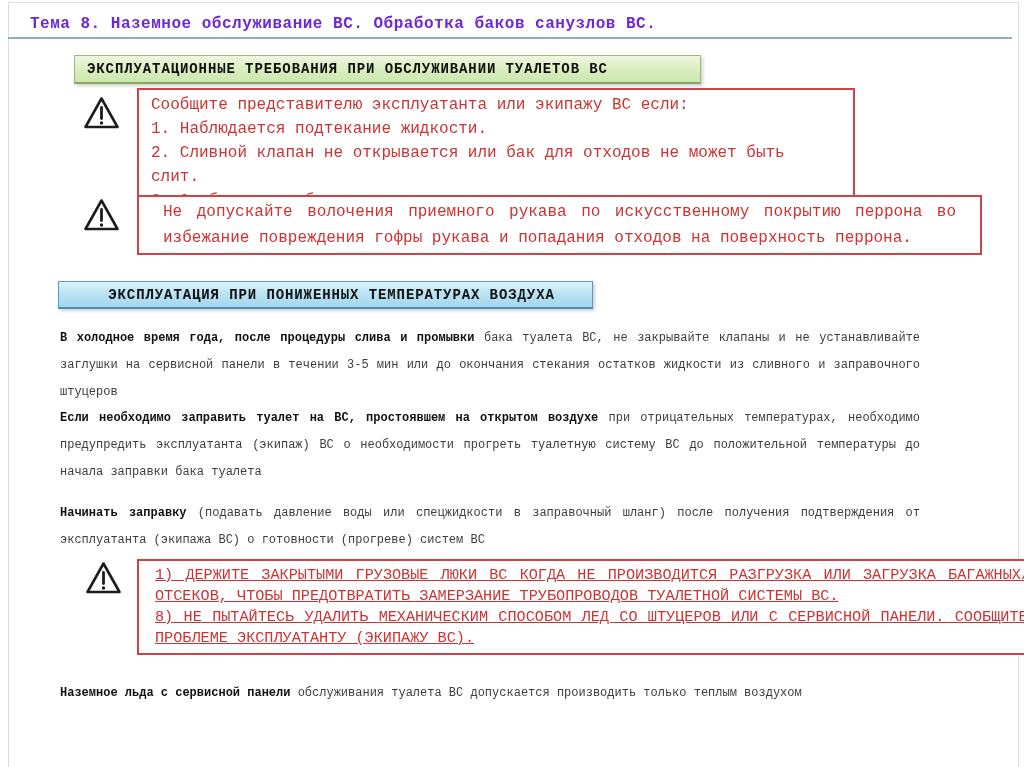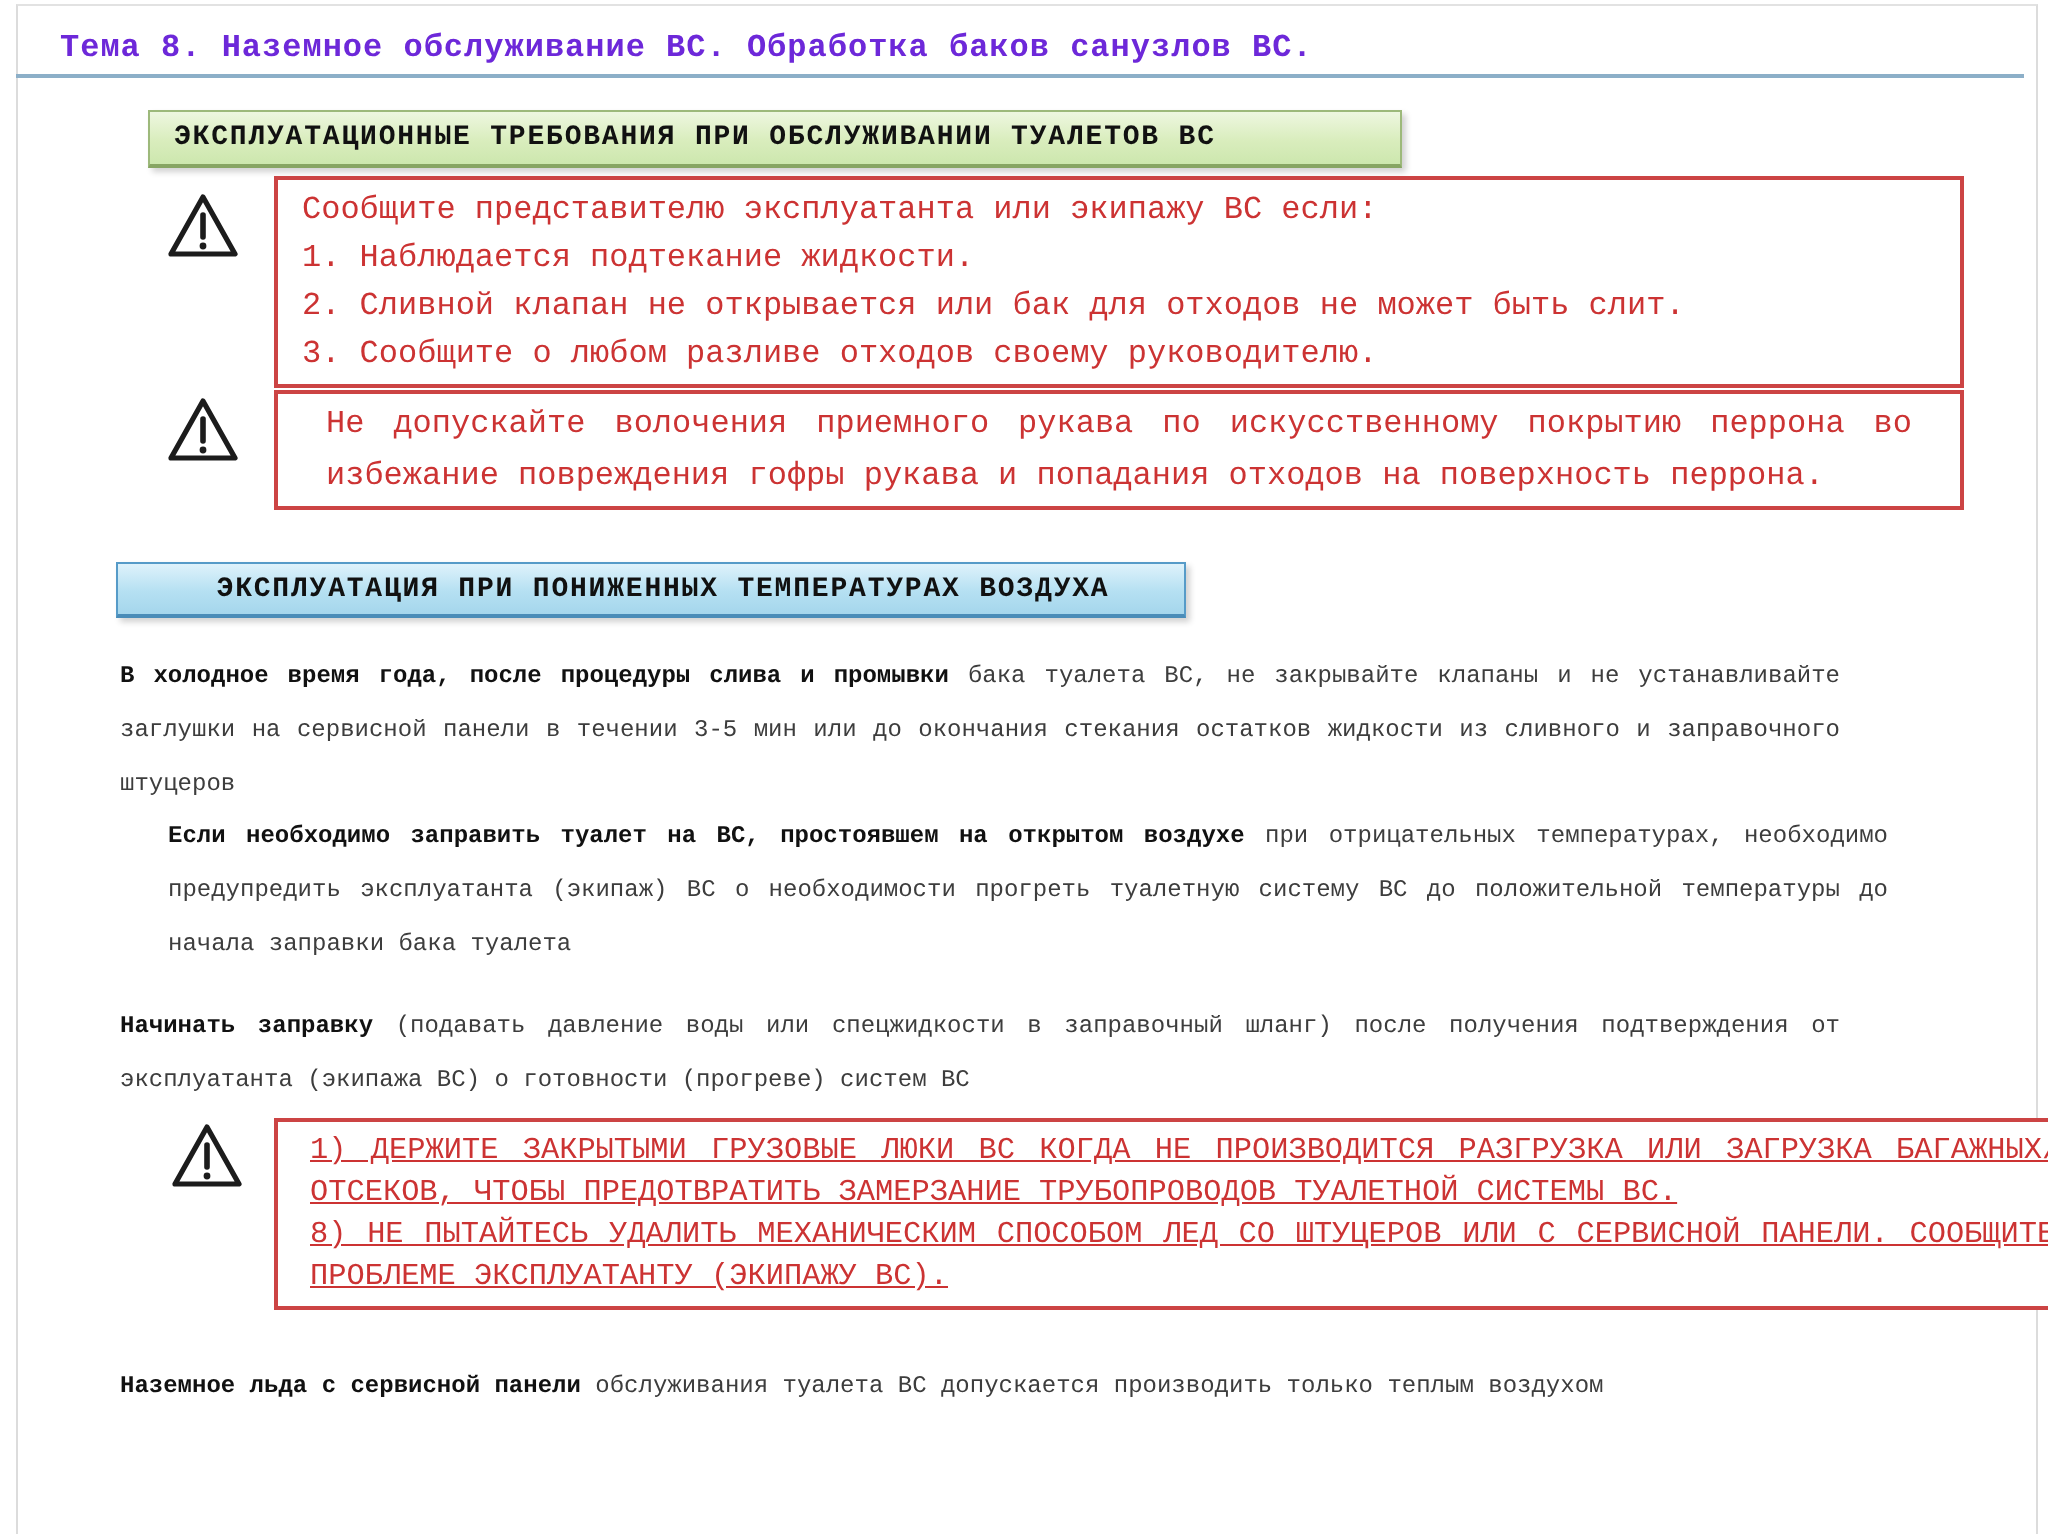--- a/index.html
+++ b/index.html
@@ -36,34 +36,34 @@
     left:58px;top:281px;width:535px;height:28px;
     background:linear-gradient(180deg,#def2fb 0%,#b5e0f2 55%,#a5d6ec 100%);
     border:1px solid #569bc8;border-bottom:2px solid #4a8cb8;
     box-shadow:2px 2px 3px rgba(0,0,0,.18);
     justify-content:center;
   }
   .warn-box{
     position:absolute;box-sizing:border-box;background:#fff;
     border:2px solid #cc4444;color:#cc3333;font-size:16px;
   }
-  .warn-box-1{left:137px;top:88px;width:845px;padding:3px 12px;line-height:24px;}
+  .warn-box-1{left:137px;top:88px;width:718px;padding:3px 12px;line-height:24px;}
   .warn-box-2{left:137px;top:195px;width:845px;padding:2px 24px;line-height:26px;text-align:justify;}
   .warn-box-3{left:137px;top:559px;width:984px;padding:4px 16px;font-size:15.2px;line-height:21px;text-align:justify;text-decoration:underline;}
   .warn-icon{position:absolute;}
   .warn-icon-1{left:83px;top:96px;}
   .warn-icon-2{left:83px;top:198px;}
   .warn-icon-3{left:85px;top:561px;}
   .para{
     position:absolute;left:60px;width:860px;
     font-size:12px;line-height:27px;color:#3d3d3d;text-align:justify;
   }
   .para b{color:#111;}
   .para-1{top:325px;}
-  .para-2{top:405px;margin-left:24px;}
+  .para-2{top:405px;}
   .para-3{top:500px;}
   .para-4{top:680px;}
 </style>
 </head>
 <body>
 
 <div class="slide-border"></div>
 
 <div class="slide-title">Тема 8. Наземное обслуживание ВС. Обработка баков санузлов ВС.</div>
 <div class="title-underline"></div>

